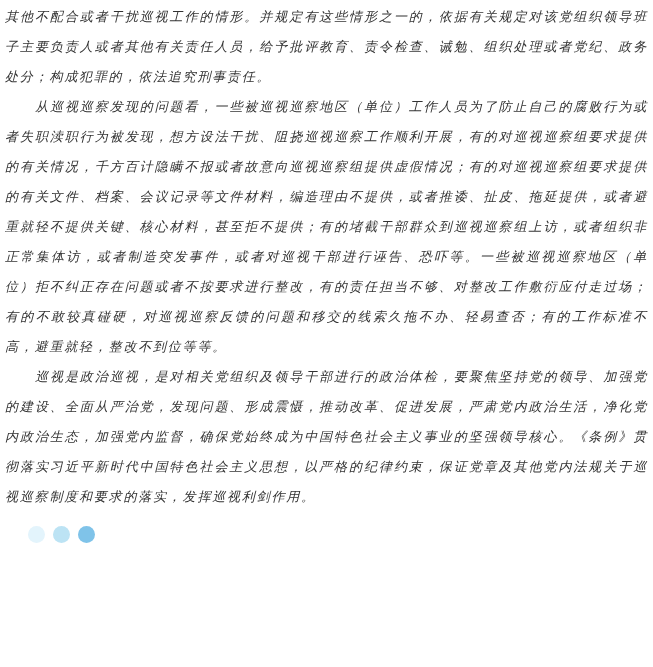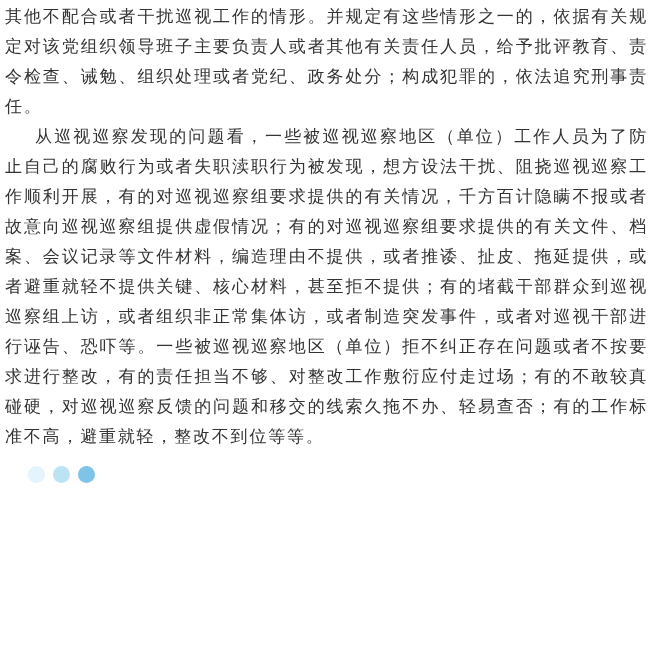--- a/index.html
+++ b/index.html
@@ -11,26 +11,27 @@
     position: relative;
     width: 653px;
     height: 667px;
     background: #ffffff;
     overflow: hidden;
     box-sizing: border-box;
   }
   .article {
     padding: 2px 5px 0 5px;
     font-family: "Liberation Sans", "DejaVu Sans", sans-serif;
-    font-size: 17px;
+    font-size: 13px;
     line-height: 30px;
     letter-spacing: 1.8px;
     color: #333333;
     text-align: justify;
     word-break: break-all;
+    font-style: italic;
   }
   .article p {
     margin: 0;
     padding: 0;
   }
   .article p.indent {
     text-indent: 30px;
   }
   .dots {
     display: flex;
@@ -45,20 +46,21 @@
     flex: 0 0 auto;
   }
 </style>
 </head>
 <body>
 
 <div class="page">
   <div class="article">
     <p>其他不配合或者干扰巡视工作的情形。并规定有这些情形之一的，依据有关规定对该党组织领导班子主要负责人或者其他有关责任人员，给予批评教育、责令检查、诫勉、组织处理或者党纪、政务处分；构成犯罪的，依法追究刑事责任。</p>
     <p class="indent">从巡视巡察发现的问题看，一些被巡视巡察地区（单位）工作人员为了防止自己的腐败行为或者失职渎职行为被发现，想方设法干扰、阻挠巡视巡察工作顺利开展，有的对巡视巡察组要求提供的有关情况，千方百计隐瞒不报或者故意向巡视巡察组提供虚假情况；有的对巡视巡察组要求提供的有关文件、档案、会议记录等文件材料，编造理由不提供，或者推诿、扯皮、拖延提供，或者避重就轻不提供关键、核心材料，甚至拒不提供；有的堵截干部群众到巡视巡察组上访，或者组织非正常集体访，或者制造突发事件，或者对巡视干部进行诬告、恐吓等。一些被巡视巡察地区（单位）拒不纠正存在问题或者不按要求进行整改，有的责任担当不够、对整改工作敷衍应付走过场；有的不敢较真碰硬，对巡视巡察反馈的问题和移交的线索久拖不办、轻易查否；有的工作标准不高，避重就轻，整改不到位等等。</p>
+    <p class="indent">巡视是政治巡视，是对相关党组织及领导干部进行的政治体检，要聚焦坚持党的领导、加强党的建设、全面从严治党，发现问题、形成震慑，推动改革、促进发展，严肃党内政治生活，净化党内政治生态，加强党内监督，确保党始终成为中国特色社会主义事业的坚强领导核心。《条例》贯彻落实习近平新时代中国特色社会主义思想，以严格的纪律约束，保证党章及其他党内法规关于巡视巡察制度和要求的落实，发挥巡视利剑作用。</p>
   </div>
 
   <div class="dots">
     <span class="dot" style="background-color: rgb(227, 244, 252);"></span>
     <span class="dot" style="background-color: rgb(188, 227, 244);"></span>
     <span class="dot" style="background-color: rgb(127, 195, 233);"></span>
   </div>
 </div>
 
 </body></html>

